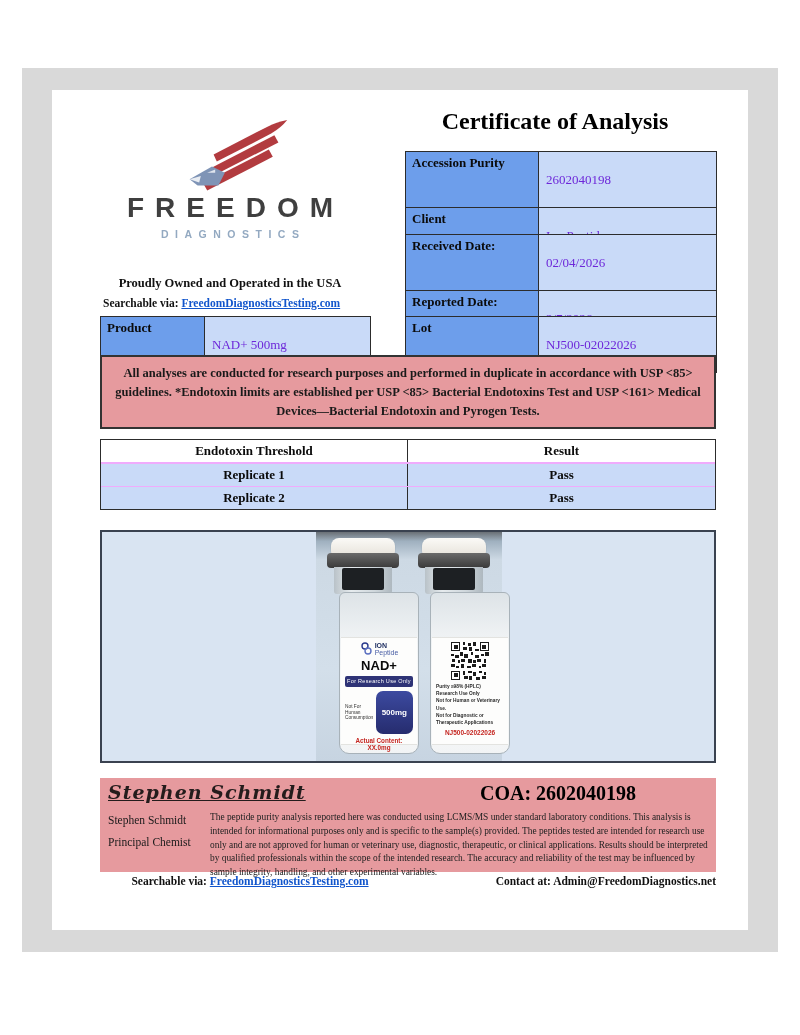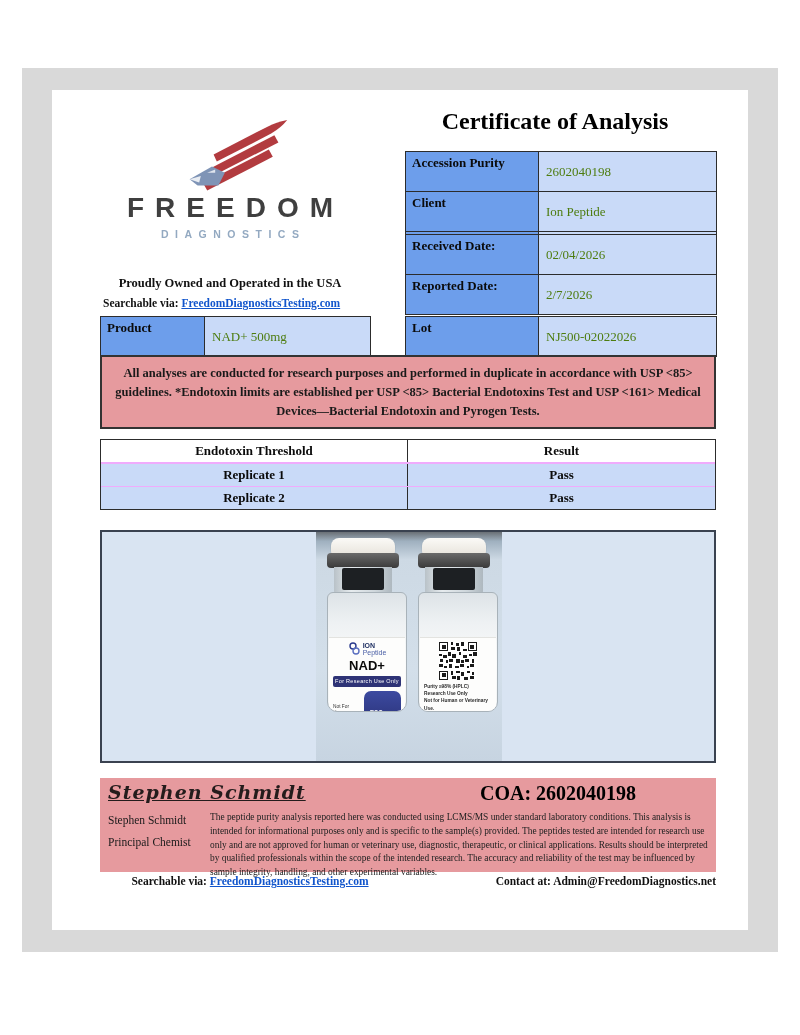--- a/index.html
+++ b/index.html
@@ -21,21 +21,21 @@
            font-weight:bold; font-size:12.5px; color:#111; }
   .search-line { position:absolute; left:103px; top:297px; font-weight:bold; font-size:11.5px; color:#111; }
   .link { color:#1155cc; text-decoration:underline; cursor:pointer; }
 
   
   .kv-table { position:absolute; border:1.5px solid #2c2c2c; background:#2c2c2c; }
   .kv-row { display:flex; }
   .kv-row + .kv-row { margin-top:1px; }
   .kv-label { background:#6d9eeb; font-weight:bold; font-size:13px; color:#0b0b0b;
               padding:1px 6px; line-height:19px; border-right:1px solid #2c2c2c; flex-shrink:0; }
-  .kv-value { background:#c9daf8; font-size:13px; color:#4d7c0f; padding:10px 7px; line-height:19px; flex:1; }
+  .kv-value { background:#c9daf8; font-size:13px; color:#6d28d9; padding:18px 7px; line-height:19px; flex:1; }
 
   .coa-title { position:absolute; left:394px; top:108px; width:322px; text-align:center;
                font-weight:bold; font-size:24px; color:#000; }
 
   
   .disclaimer { position:absolute; left:100px; top:355px; width:616px; background:#e69a9e;
                 border:2px solid #333; padding:7px 12px; text-align:center;
                 font-weight:bold; font-size:12.5px; line-height:1.5; color:#1a1a1a; }
 
   
@@ -55,21 +55,21 @@
            background:linear-gradient(180deg,#6a7076 0%, #9fb0bf 4%, #cdd9e4 12%, #d3dfea 60%, #c7d4e1 100%); }
   .vial { position:absolute; top:6px; width:88px; height:218px; }
   .vial.v-left { left:3px; } .vial.v-right { left:94px; }
   .cap { position:absolute; left:12px; top:0; width:64px; height:17px; background:linear-gradient(180deg,#fbfaf7,#e8e4dc);
          border-radius:8px 8px 4px 4px; box-shadow:0 1px 1px rgba(0,0,0,.35); }
   .ring { position:absolute; left:8px; top:15px; width:72px; height:15px;
           background:linear-gradient(180deg,#6a6a6a,#3a3a3a); border-radius:4px; }
   .neck { position:absolute; left:15px; top:29px; width:58px; height:27px;
           background:linear-gradient(90deg,#b9c2c8,#e6ebee 30%,#cfd7dc 70%,#aeb8bf); border-radius:0 0 3px 3px; }
   .stopper { position:absolute; left:8px; top:1px; width:42px; height:22px; background:#1d2023; border-radius:2px; }
-  .vbody { position:absolute; left:8px; top:54px; width:80px; height:120px;
+  .vbody { position:absolute; left:20px; top:54px; width:80px; height:162px;
            background:linear-gradient(180deg,#dde3e7 0%, #eef1f3 25%, #fafbfb 60%, #f2f4f5 100%);
            border:1px solid #a8b2b9; border-radius:6px 6px 10px 10px; overflow:hidden; }
   .vlabel { position:absolute; left:1px; top:44px; width:76px; height:108px; background:#fdfdfc;
             border-top:1px solid #e3e3e0; border-bottom:1px solid #e3e3e0; padding:3px 4px;
             font-family:"Liberation Sans", sans-serif; }
   .ion-row { display:flex; align-items:center; justify-content:center; gap:2px; height:16px; }
   .ion-txt { line-height:7px; }
   .ion-top { font-size:7px; font-weight:bold; color:#1a2b5e; display:block; }
   .ion-bot { font-size:7px; color:#4a5fa5; display:block; }
   .vial-name { text-align:center; font-weight:bold; font-size:13px; color:#0a0a0a; margin-top:1px; }

